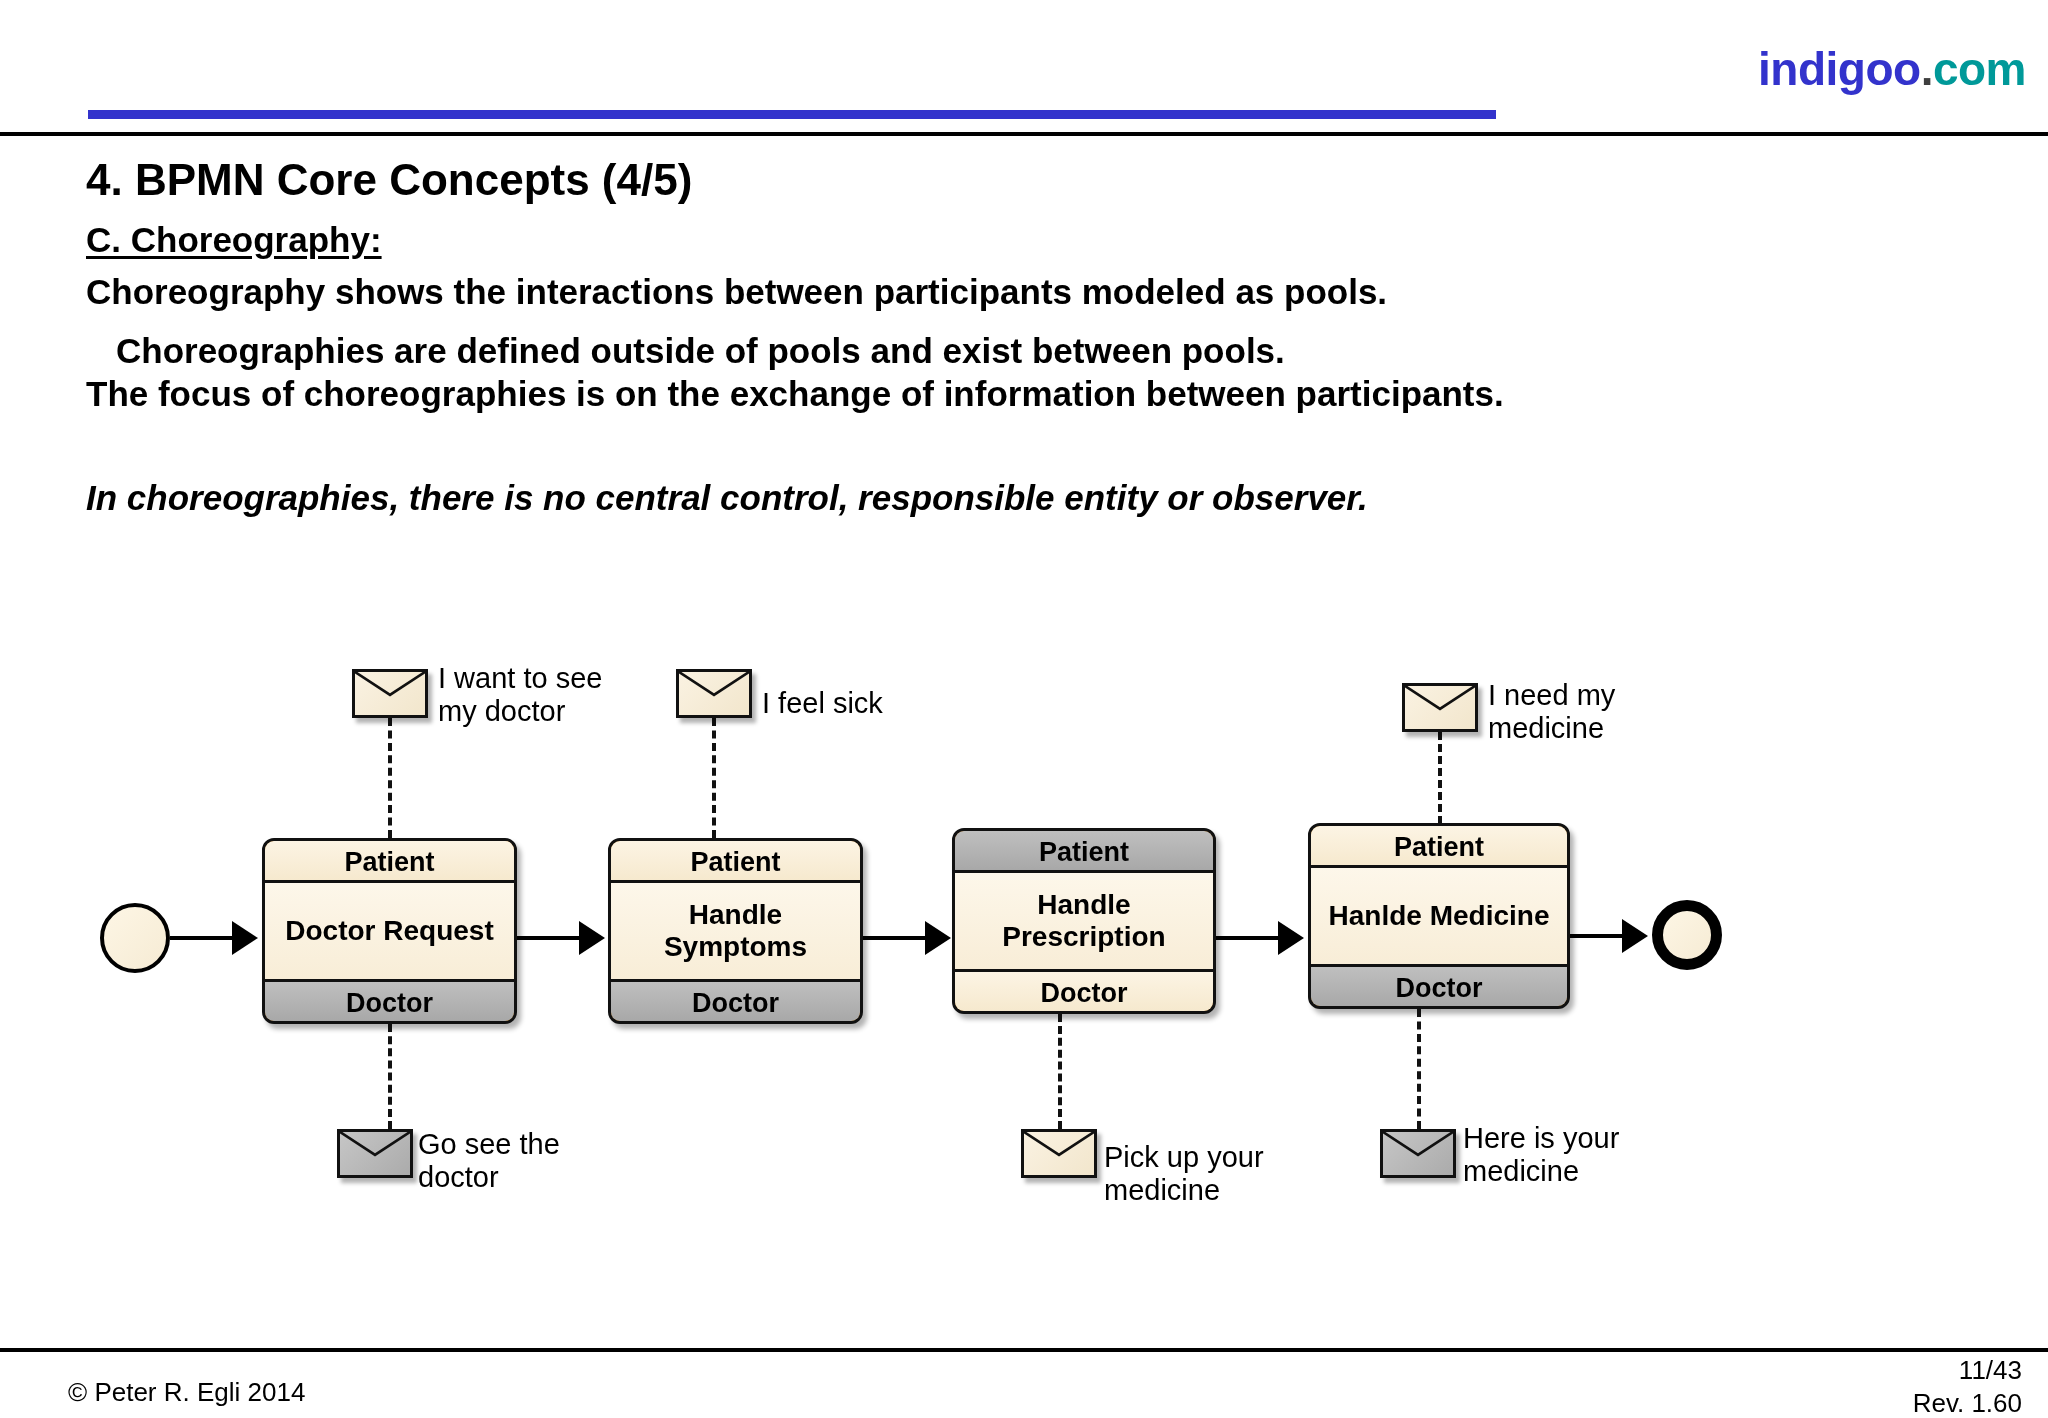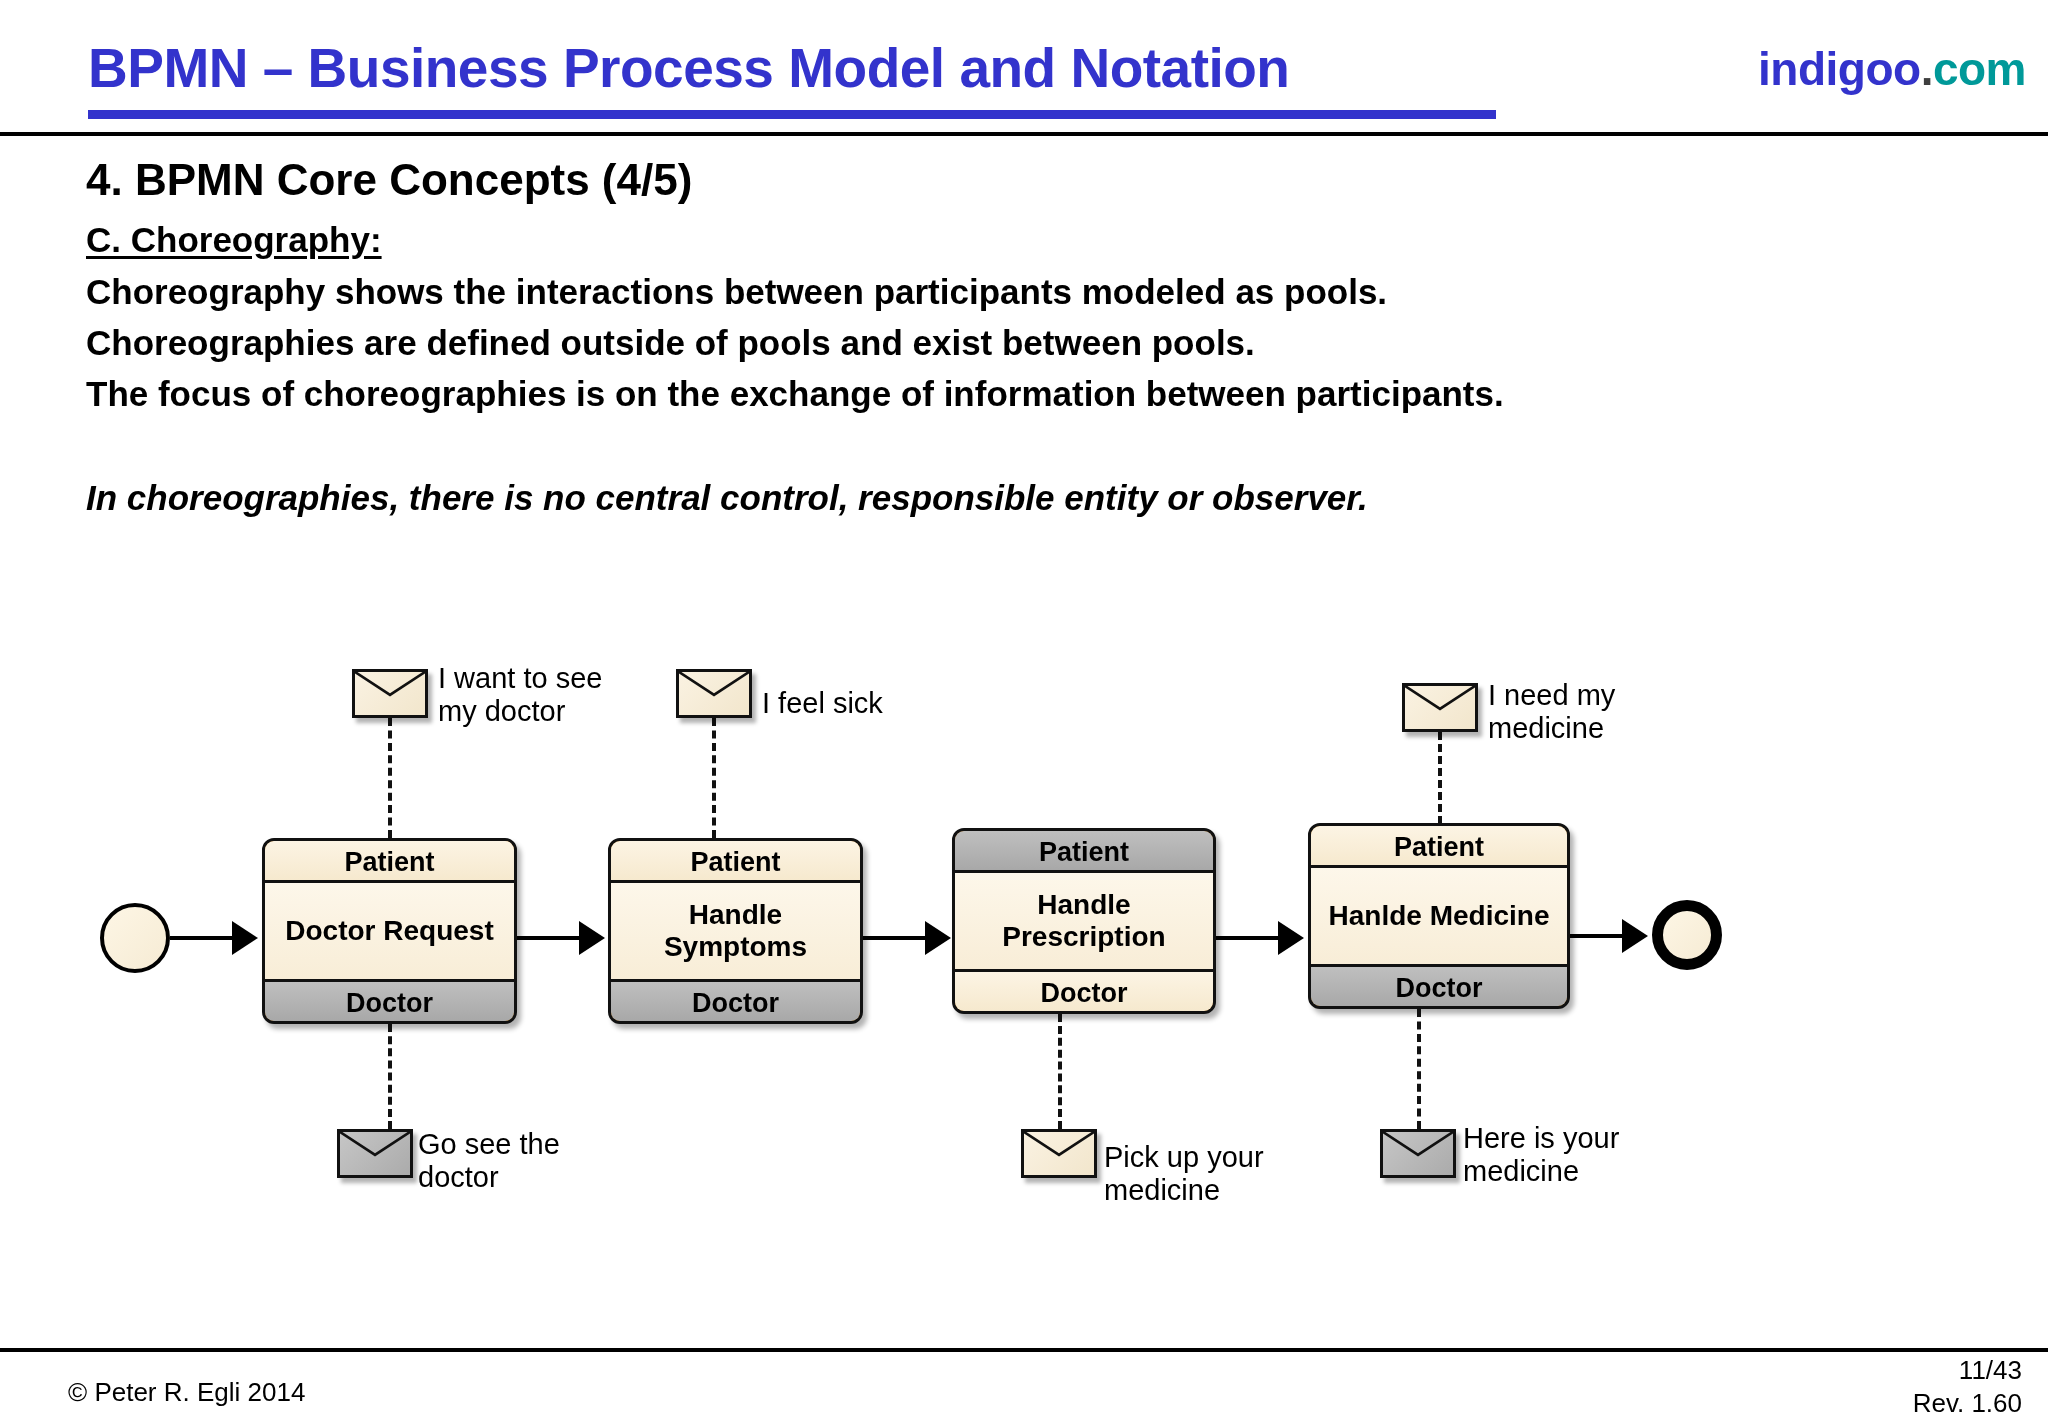--- a/index.html
+++ b/index.html
@@ -73,21 +73,21 @@
     white-space: nowrap;
   }
   .body-line {
     position: absolute;
     left: 86px;
     font-size: 35px;
     font-weight: bold;
     white-space: nowrap;
   }
   #body-line-1 { top: 272px; }
-  #body-line-2 { top: 323px; }
+  #body-line-2 { top: 331px; margin-left: 30px; }
   #body-line-3 { top: 374px; }
   #body-line-4 { top: 478px; font-style: italic; }
 
   
   #diagram {
     position: absolute;
     left: 0; top: 0;
     width: 2048px; height: 1418px;
   }
 
@@ -209,21 +209,20 @@
     right: 26px; top: 1388px;
     font-size: 26px;
     text-align: left;
     white-space: nowrap;
   }
 </style>
 </head>
 <body>
 
 <div id="header">
-  <div id="slide-title">BPMN – Business Process Model and Notation</div>
   <div id="title-underline"></div>
   <div id="logo"><span class="logo-name">indigoo</span><span class="logo-dot">.</span><span class="logo-tld">com</span></div>
   <div id="header-rule"></div>
 </div>
 
 <div id="section-heading">4. BPMN Core Concepts (4/5)</div>
 <div id="subsection-heading">C. Choreography:</div>
 <div class="body-line" id="body-line-1">Choreography shows the interactions between participants modeled as pools.</div>
 <div class="body-line" id="body-line-2">Choreographies are defined outside of pools and exist between pools.</div>
 <div class="body-line" id="body-line-3">The focus of choreographies is on the exchange of information between participants.</div>

